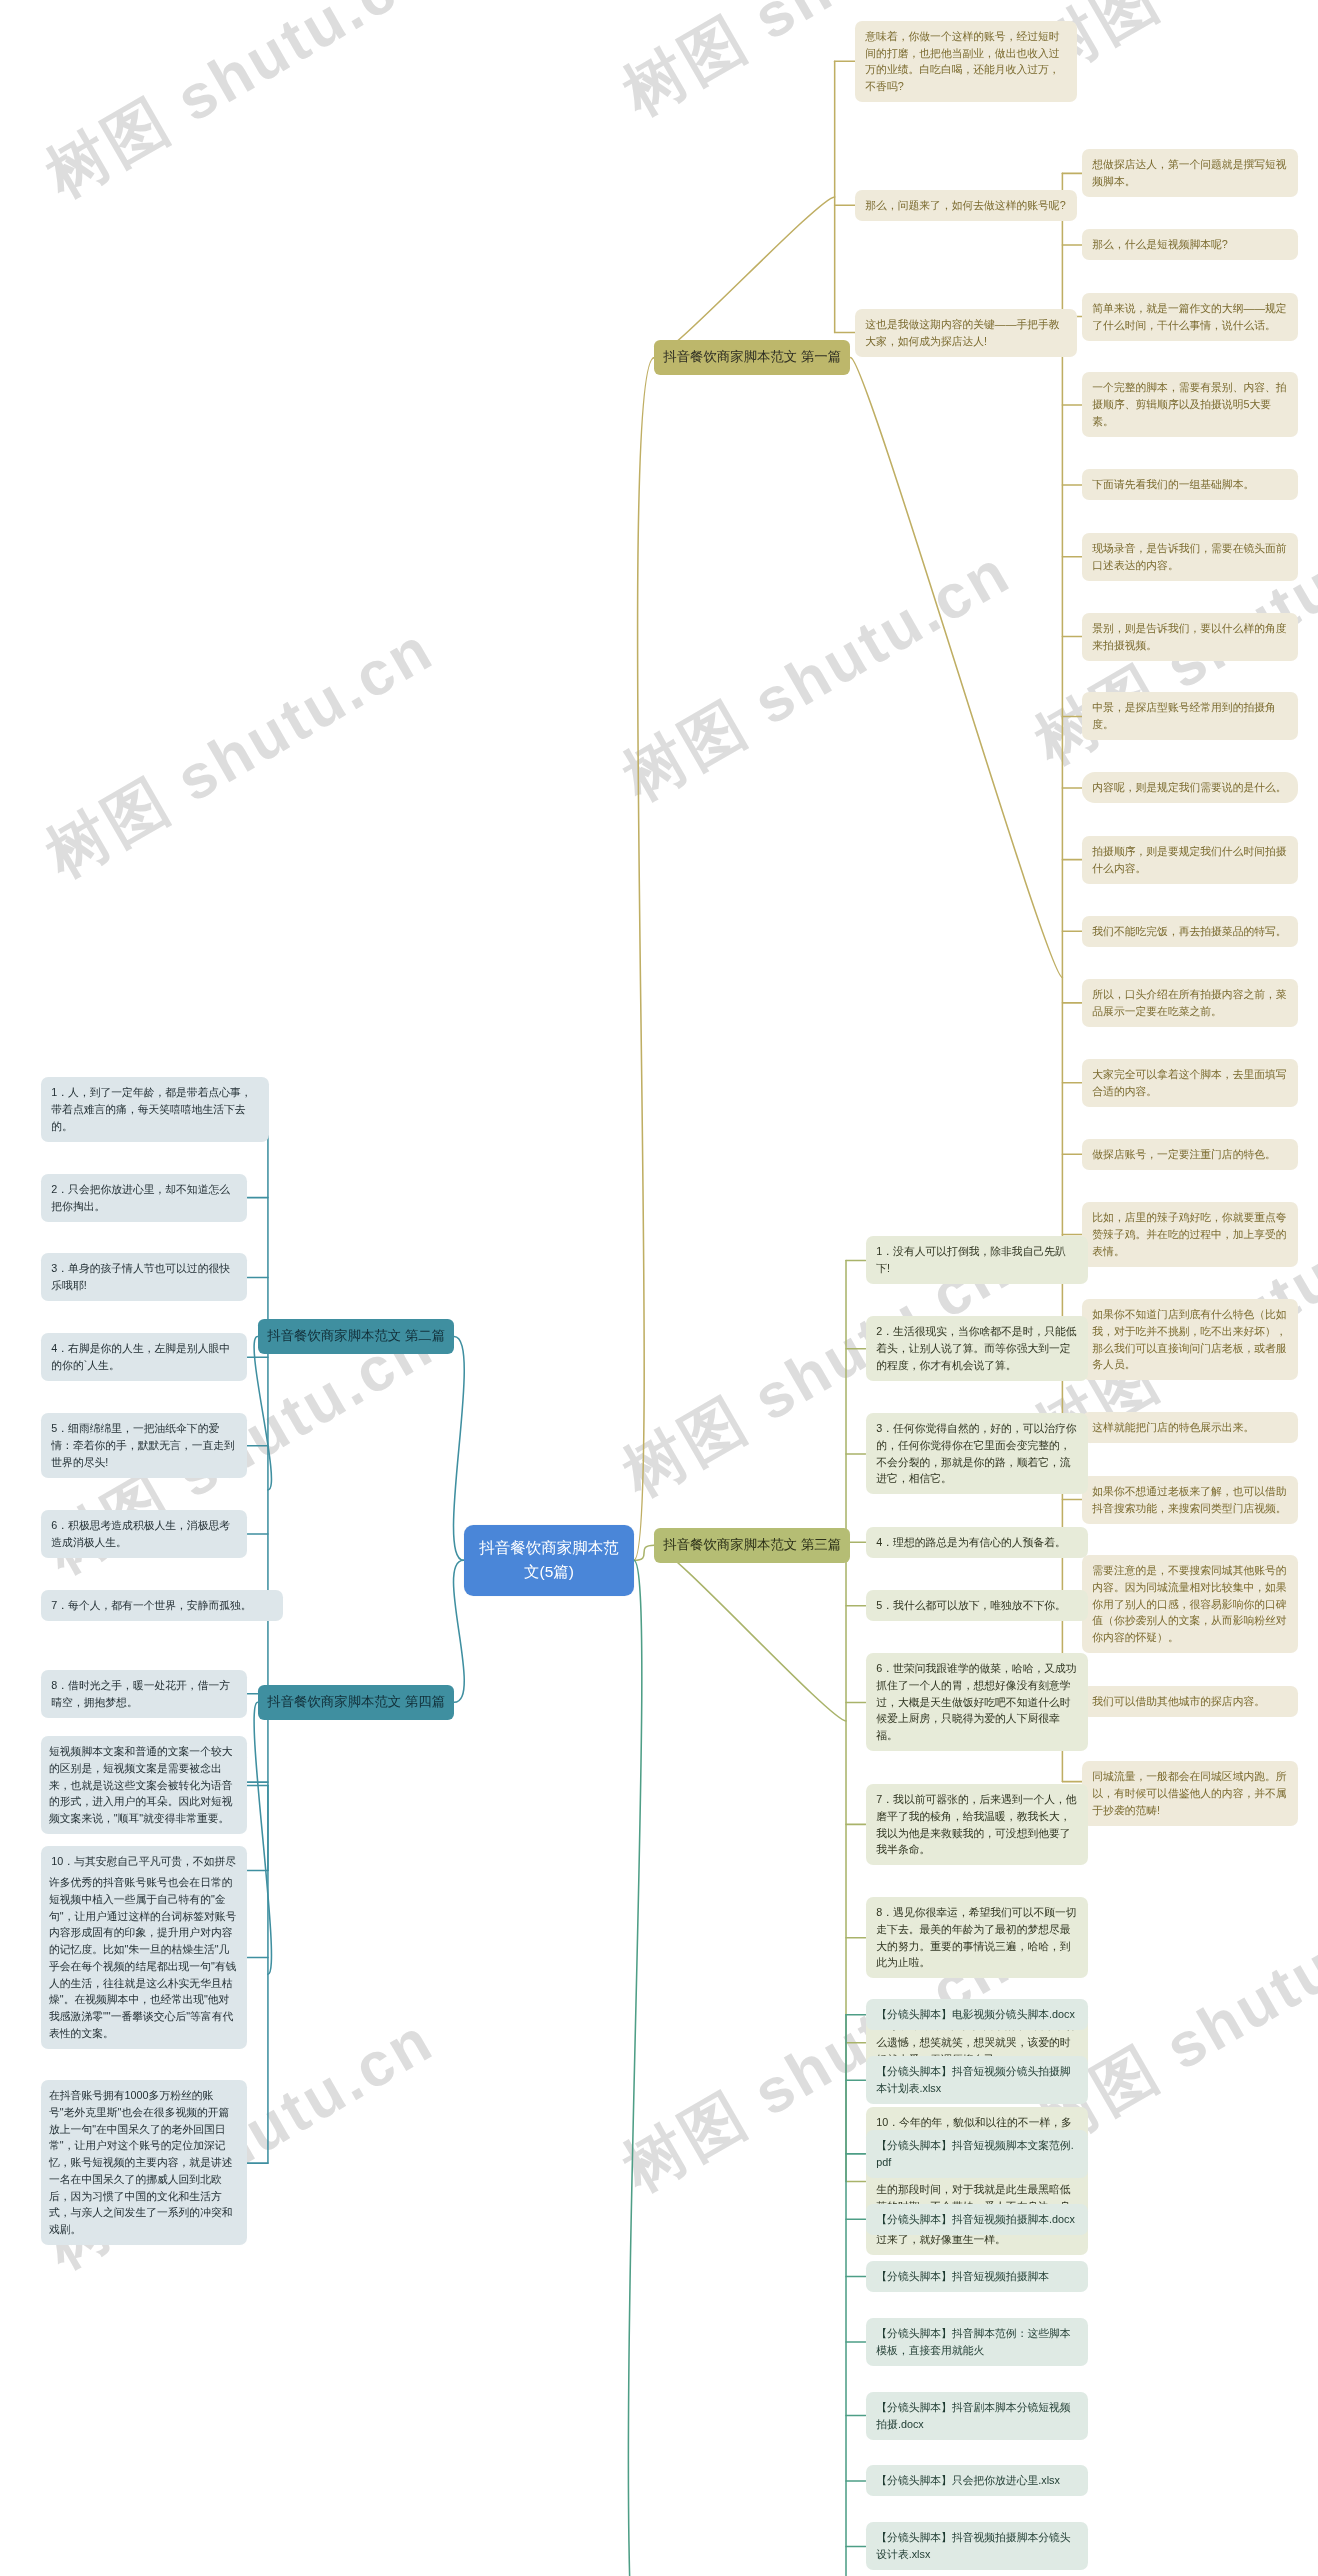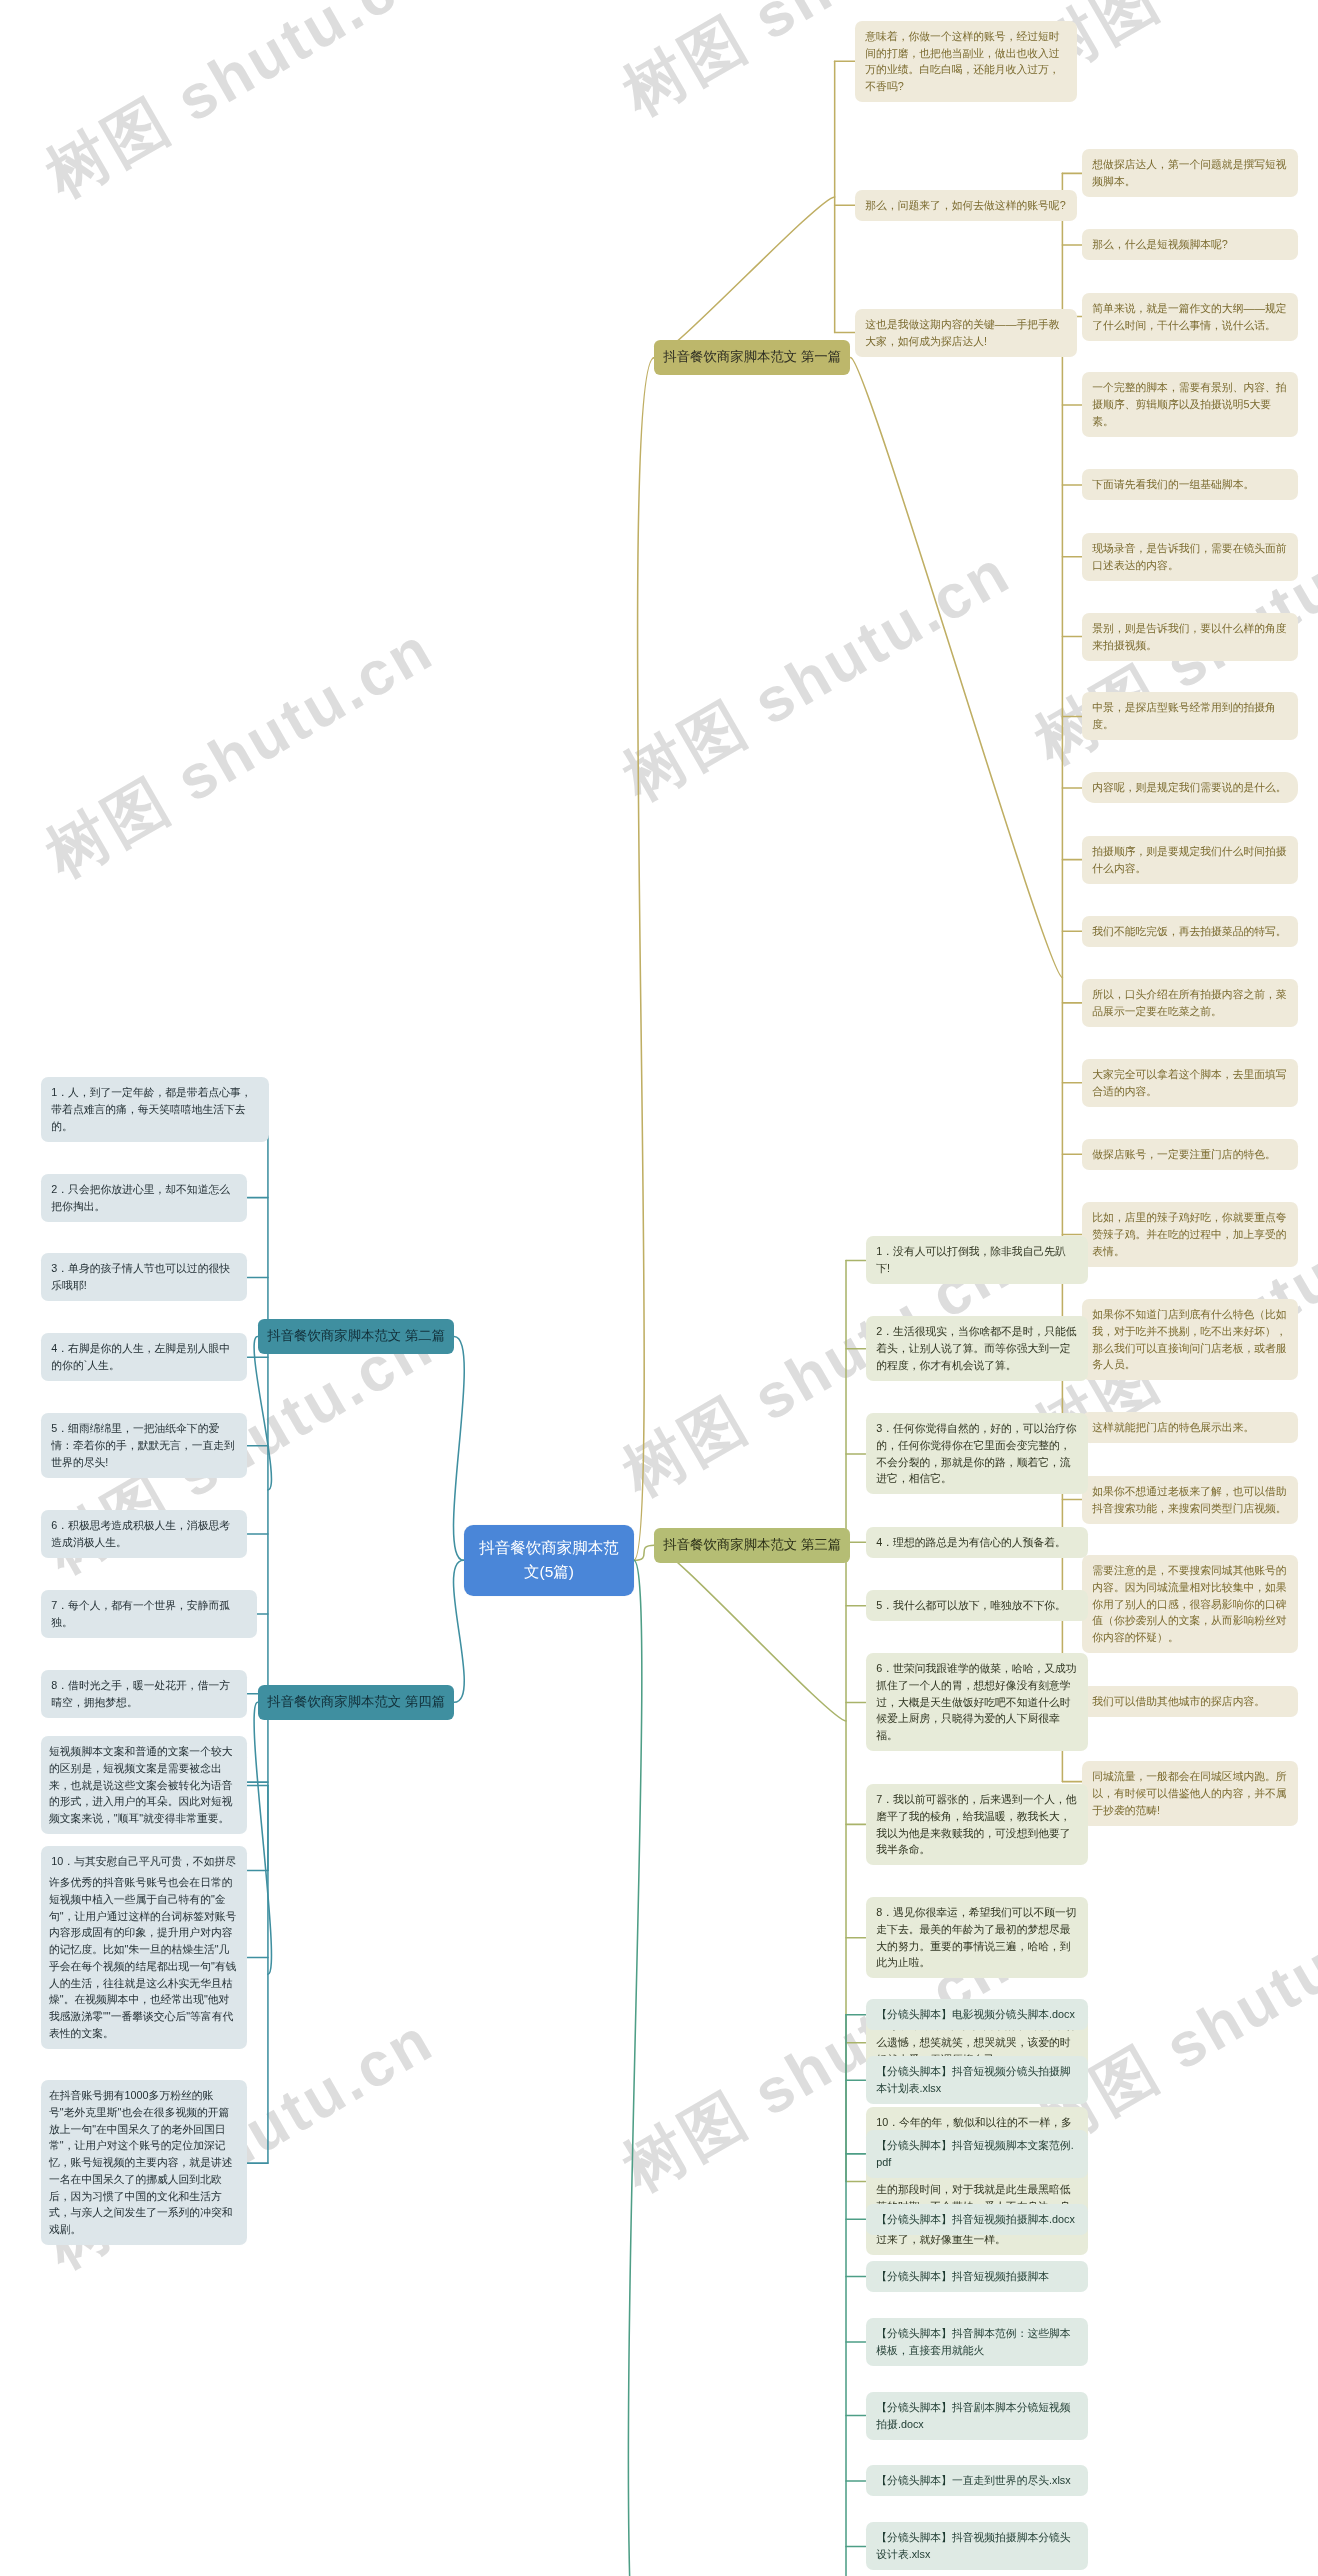--- a/index.html
+++ b/index.html
@@ -233,21 +233,21 @@
       <div class="node leaf c1" style="left: 1082px; width: 216px; top: 1686px;">我们可以借助其他城市的探店内容。</div>
       <div class="node leaf c1" style="left: 1082px; width: 216px; top: 1749px; margin-top: 12px;">同城流量，一般都会在同城区域内跑。所以，有时候可以借鉴他人的内容，并不属于抄袭的范畴!</div>
     </div>
   <div id="col-b2-leaf">
       <div class="node leaf c2" style="left: 41px; width: 228px; top: 1077px;">1．人，到了一定年龄，都是带着点心事，带着点难言的痛，每天笑嘻嘻地生活下去的。</div>
       <div class="node leaf c2" style="left: 41px; width: 206px; top: 1174px;">2．只会把你放进心里，却不知道怎么把你掏出。</div>
       <div class="node leaf c2" style="left: 41px; width: 206px; top: 1253px;">3．单身的孩子情人节也可以过的很快乐哦耶!</div>
       <div class="node leaf c2" style="left: 41px; width: 206px; top: 1333px;">4．右脚是你的人生，左脚是别人眼中的你的`人生。</div>
       <div class="node leaf c2" style="left: 41px; width: 206px; top: 1413px;">5．细雨绵绵里，一把油纸伞下的爱情：牵着你的手，默默无言，一直走到世界的尽头!</div>
       <div class="node leaf c2" style="left: 41px; width: 206px; top: 1510px;">6．积极思考造成积极人生，消极思考造成消极人生。</div>
-      <div class="node leaf c2" style="left: 41px; width: 216px; top: 1590px;">7．每个人，都有一个世界，安静而孤独。</div>
+      <div class="node leaf c2" style="left: 41px; width: 242px; top: 1590px;">7．每个人，都有一个世界，安静而孤独。</div>
       <div class="node leaf c2" style="left: 41px; width: 206px; top: 1670px;">8．借时光之手，暖一处花开，借一方晴空，拥抱梦想。</div>
       <div class="node leaf c2" style="left: 41px; width: 206px; top: 1750px;">9．人们总是忘记该忘记的，又记住该记住的，然后回忆就会被过滤的很美好。</div>
       <div class="node leaf c2" style="left: 41px; width: 206px; top: 1846px;">10．与其安慰自己平凡可贵，不如拼尽全力活得漂亮。</div>
     </div>
   <div id="col-b3-leaf">
       <div class="node leaf c3" style="left: 866px; width: 222px; top: 1236px;">1．没有人可以打倒我，除非我自己先趴下!</div>
       <div class="node leaf c3" style="left: 866px; width: 222px; top: 1316px;">2．生活很现实，当你啥都不是时，只能低着头，让别人说了算。而等你强大到一定的程度，你才有机会说了算。</div>
       <div class="node leaf c3" style="left: 866px; width: 222px; top: 1413px;">3．任何你觉得自然的，好的，可以治疗你的，任何你觉得你在它里面会变完整的，不会分裂的，那就是你的路，顺着它，流进它，相信它。</div>
       <div class="node leaf c3" style="left: 866px; width: 222px; top: 1527px;">4．理想的路总是为有信心的人预备着。</div>
       <div class="node leaf c3" style="left: 866px; width: 222px; top: 1590px;">5．我什么都可以放下，唯独放不下你。</div>
@@ -263,18 +263,18 @@
       <div class="node leaf c4" style="left: 41px; width: 206px; top: 2080px;">在抖音账号拥有1000多万粉丝的账号"老外克里斯"也会在很多视频的开篇放上一句"在中国呆久了的老外回国日常"，让用户对这个账号的定位加深记忆，账号短视频的主要内容，就是讲述一名在中国呆久了的挪威人回到北欧后，因为习惯了中国的文化和生活方式，与亲人之间发生了一系列的冲突和戏剧。</div>
     </div>
   <div id="col-b5-leaf">
       <div class="node leaf c5" style="left: 866px; width: 222px; top: 1999px;">【分镜头脚本】电影视频分镜头脚本.docx</div>
       <div class="node leaf c5" style="left: 866px; width: 222px; top: 2056px;">【分镜头脚本】抖音短视频分镜头拍摄脚本计划表.xlsx</div>
       <div class="node leaf c5" style="left: 866px; width: 222px; top: 2130px;">【分镜头脚本】抖音短视频脚本文案范例.pdf</div>
       <div class="node leaf c5" style="left: 866px; width: 222px; top: 2204px;">【分镜头脚本】抖音短视频拍摄脚本.docx</div>
       <div class="node leaf c5" style="left: 866px; width: 222px; top: 2261px;">【分镜头脚本】抖音短视频拍摄脚本</div>
       <div class="node leaf c5" style="left: 866px; width: 222px; top: 2318px;">【分镜头脚本】抖音脚本范例：这些脚本模板，直接套用就能火</div>
       <div class="node leaf c5" style="left: 866px; width: 222px; top: 2392px;">【分镜头脚本】抖音剧本脚本分镜短视频拍摄.docx</div>
-      <div class="node leaf c5" style="left: 866px; width: 222px; top: 2465px;">【分镜头脚本】一直走到世界的尽头.xlsx</div>
+      <div class="node leaf c5" style="left: 866px; width: 222px; top: 2465px;">【分镜头脚本】只会把你放进心里.xlsx</div>
       <div class="node leaf c5" style="left: 866px; width: 222px; top: 2522px;">【分镜头脚本】抖音视频拍摄脚本分镜头设计表.xlsx</div>
     </div>
 
 </div>
 
 
 </body></html>

